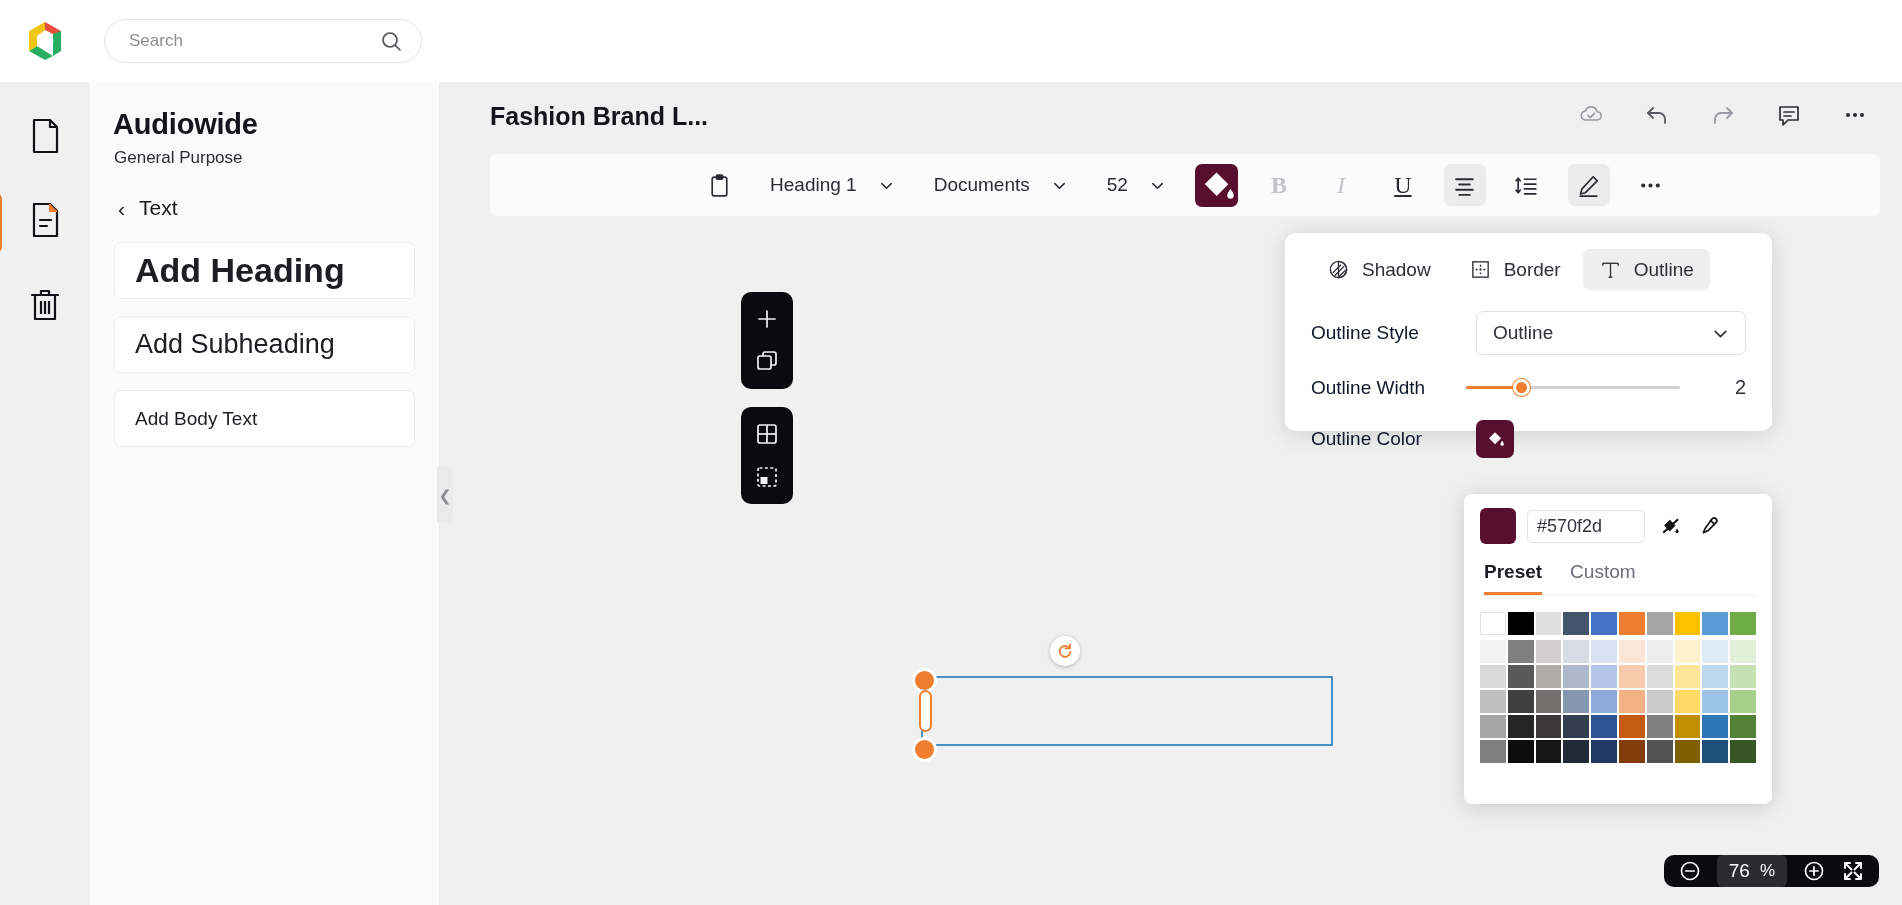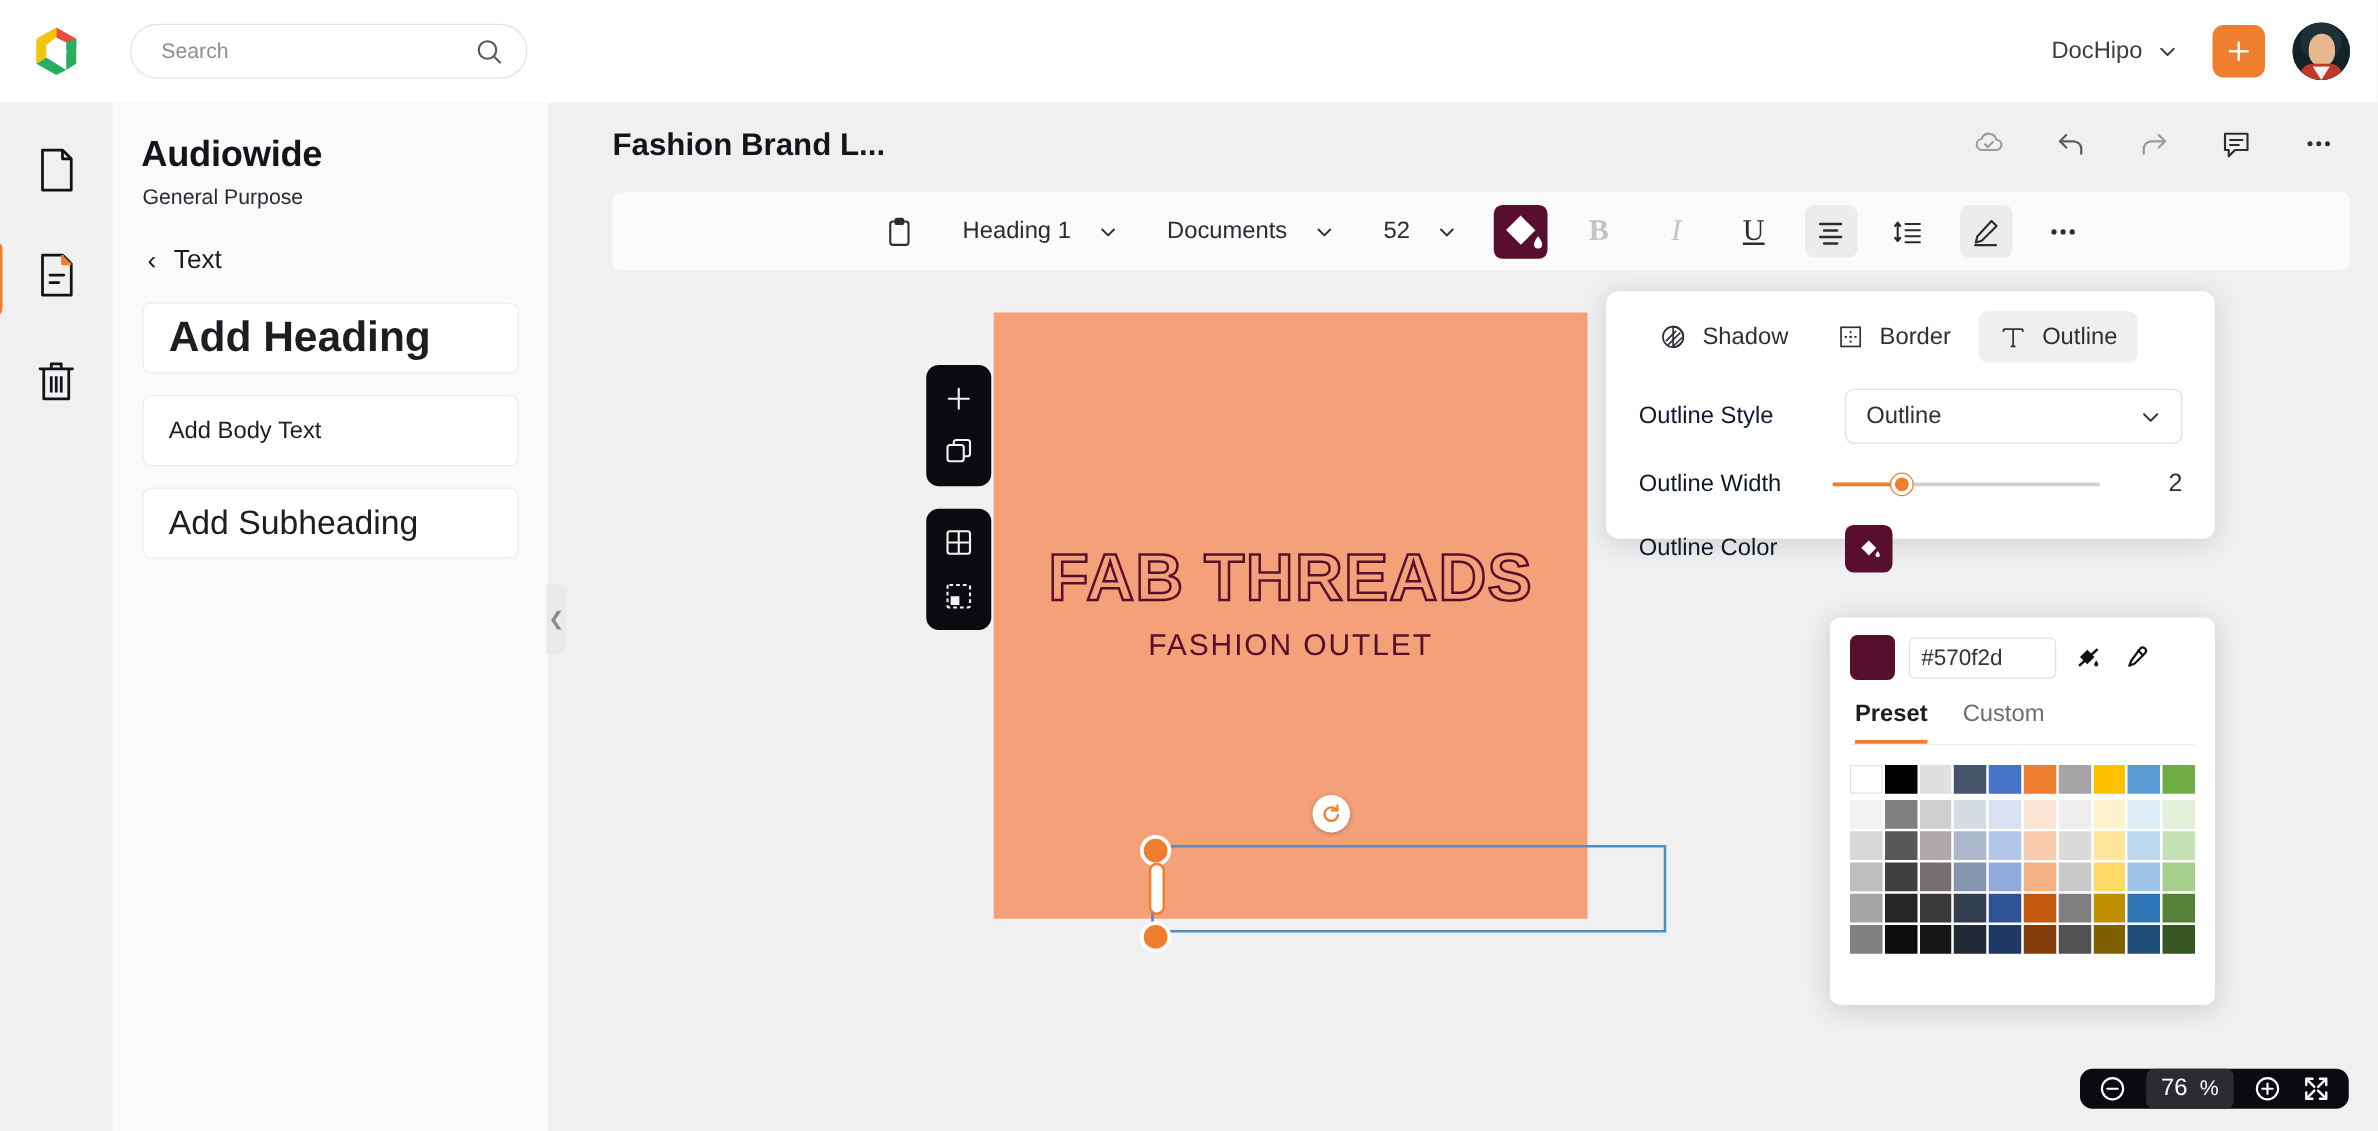--- a/index.html
+++ b/index.html
@@ -272,40 +272,20 @@
         <path d="M17 15 L31 22 L17 29 Z" fill="#ffffff"></path>
       </svg>
     </div>
     <div class="search-box">
       <input class="search-input" value="" placeholder="Search" style="">
       <svg class="search-icon" viewBox="0 0 24 24" fill="none" stroke="currentColor" stroke-width="1.7">
         <circle cx="11" cy="11" r="7"></circle>
           <line x1="16.2" y1="16.2" x2="21" y2="21" stroke-linecap="round"></line>
       </svg>
     </div>
-    <div class="topbar-right">
-      <div class="ws-name">
-        <span>DocHipo</span>
-        <svg width="16" height="16" viewBox="0 0 16 16" fill="none" stroke="#3d3d47" stroke-width="1.6">
-          <path d="M3 6 L8 11 L13 6" stroke-linecap="round" stroke-linejoin="round"></path>
-        </svg>
-      </div>
-      <div class="plus-btn">
-        <svg viewBox="0 0 24 24" stroke="#fff" stroke-width="1.9">
-          <line x1="12" y1="5" x2="12" y2="19" stroke-linecap="round"></line>
-          <line x1="5" y1="12" x2="19" y2="12" stroke-linecap="round"></line>
-        </svg>
-      </div>
-      <div class="avatar">
-        <div class="hair"></div>
-        <div class="face"></div>
-        <div class="body"></div>
-        <div class="collar"></div>
-      </div>
-    </div>
   </div>
 
   <div class="rail">
     <div class="rail-item">
       <svg viewBox="0 0 40 40" fill="none" stroke="#111118" stroke-width="2.2">
         <path d="M9 4 H25 L32 11 V36 H9 Z" stroke-linejoin="round"></path>
         <path d="M25 4 V11 H32" stroke-linejoin="round"></path>
       </svg>
     </div>
     <div class="rail-item active">
@@ -333,24 +313,24 @@
     <div class="panel-sub">General Purpose</div>
     <div class="panel-back">
       <span class="chev">‹</span>
       <span class="lbl">Text</span>
     </div>
     <div class="text-cards">
       <div class="text-card">
         <span class="tc-heading">Add Heading</span>
       </div>
       <div class="text-card">
+        <span class="tc-sub">Add Subheading</span>
+      </div>
+      <div class="text-card">
         <span class="tc-body">Add Body Text</span>
-      </div>
-      <div class="text-card">
-        <span class="tc-sub">Add Subheading</span>
       </div>
     </div>
   </div>
 
   <div class="collapse-handle">
     <span>❮</span>
   </div>
 
   <div class="editor">
 
@@ -501,24 +481,20 @@
           </div>
           <div class="ft-btn">
             <svg viewBox="0 0 26 26" fill="none" stroke="#f2f2f2" stroke-width="1.7">
               <rect x="4" y="4" width="18" height="18" rx="1.5" stroke-dasharray="3 2.4"></rect>
               <rect x="6.5" y="13" width="7" height="7" fill="#f2f2f2" stroke="none"></rect>
             </svg>
           </div>
         </div>
       </div>
 
-      <div class="canvas" style="background: rgb(244, 160, 121);">
-        <div class="logo-text" style="-webkit-text-stroke: 2px rgb(87, 15, 45);">FAB THREADS</div>
-        <div class="logo-sub" style="color: rgb(87, 15, 45);">FASHION OUTLET</div>
-      </div>
 
       <div class="sel-box"></div>
       <div class="handle tl"></div>
       <div class="handle bl"></div>
       <div class="mid-handle"></div>
       <div class="rot-handle">
         <svg viewBox="0 0 20 20" fill="none" stroke="#ef7f2e" stroke-width="2">
           <path d="M15 7 A6 6 0 1 0 16 11" stroke-linecap="round"></path>
           <path d="M10.5 7 H15.5 V2.6" stroke-linecap="round" stroke-linejoin="round"></path>
         </svg>

